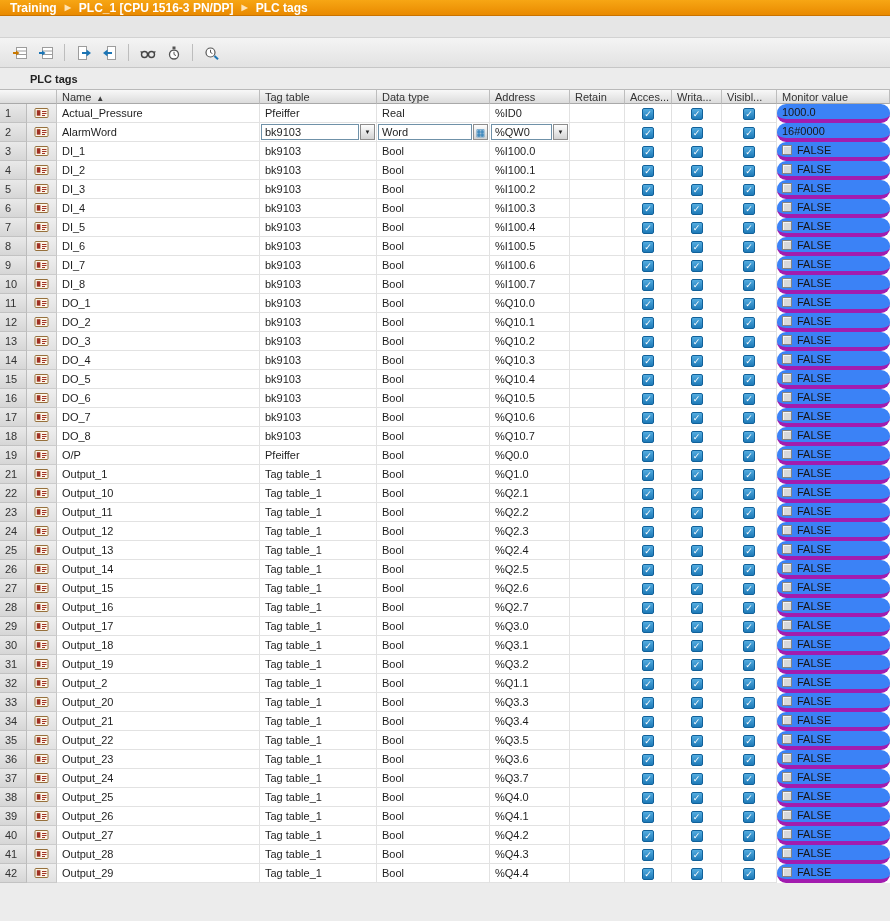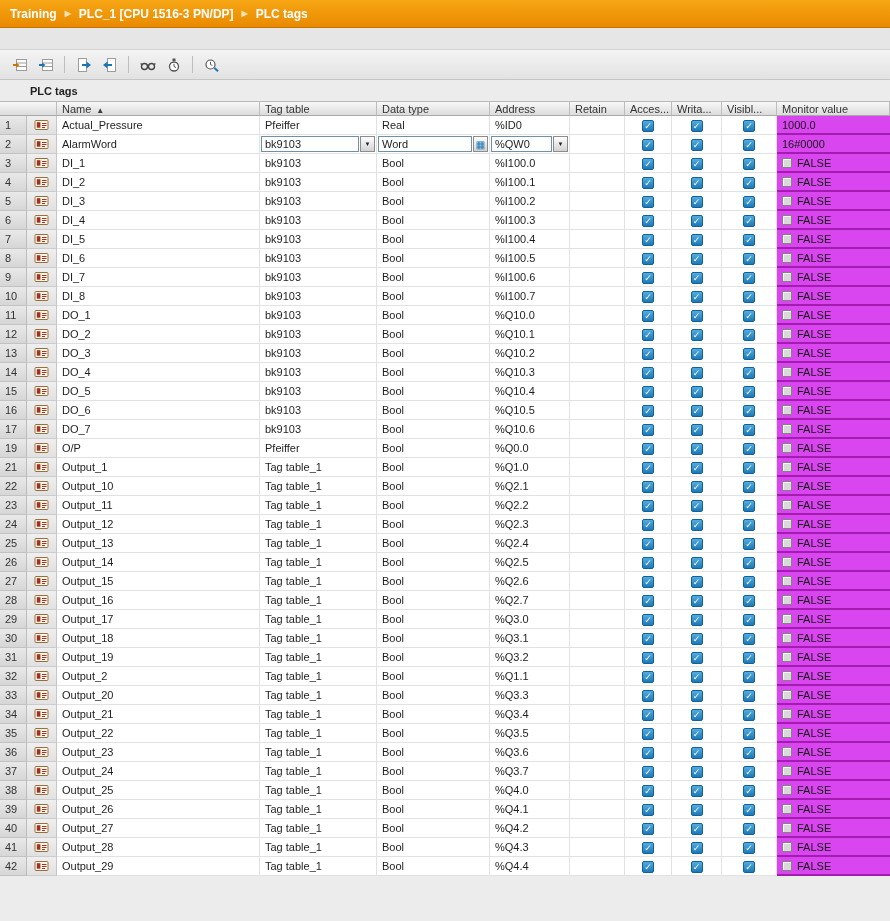--- a/index.html
+++ b/index.html
@@ -5,21 +5,21 @@
   * { box-sizing: border-box; }
   html,body { margin:0; padding:0; }
   body {
     width:890px; height:921px; overflow:hidden;
     font-family:"Liberation Sans", sans-serif;
     font-size:11px; color:#1e1e1e; background:#ececec;
   }
 
   
   .breadcrumb {
-    height:28px; display:flex; align-items:center; padding:0 10px;
+    height:16px; display:flex; align-items:center; padding:0 10px;
     background:linear-gradient(#f7a614,#e98a00);
     border-bottom:1px solid #c97300;
     color:#fff; font-weight:bold; font-size:12px;
   }
   .breadcrumb .crumb { cursor:default; }
   .breadcrumb .sep { margin:0 8px; font-size:8px; color:#ffe3b3; }
 
   
   .tabstrip { height:22px; background:#e6e6e6; border-bottom:1px solid #d2d2d2; }
 
@@ -67,22 +67,22 @@
     border-right:1px solid #c6c6c6; border-bottom:1px solid #cccccc;
     padding:0 0 0 7px;
   }
   tbody td.center { text-align:center; padding:0; }
   .cb {
     display:inline-block; width:12px; height:12px; border-radius:2px;
     background:linear-gradient(#53ace0,#1d79b7); border:1px solid #11619a;
     color:#fff; font-size:9px; line-height:11px; text-align:center; vertical-align:middle;
   }
   tbody td.monitor {
-    background:#d946ef;
-    border-right:none; border-bottom:2px solid #a21caf; color:#161616;
+    background:#3b82f6;
+    border-right:none; border-bottom:4px solid #a21caf; color:#161616;border-radius:9px;
   }
   .mbox {
     display:inline-block; width:10px; height:10px; margin-right:5px; vertical-align:-1px;
     background:#d9d9d9; border:1px solid #838383; box-shadow:inset 1px 1px 0 #f4f4f4;
   }
 
   
   td.editcell { padding:1px; }
   .editwrap { display:flex; align-items:stretch; height:16px; }
   .editbox {
@@ -534,20 +534,39 @@
         <td class="tagtable">bk9103</td>
         <td class="datatype">Bool</td>
         <td class="address">%Q10.6</td>
         <td class="center"></td>
         <td class="center"><span class="cb">✓</span></td>
         <td class="center"><span class="cb">✓</span></td>
         <td class="center"><span class="cb">✓</span></td>
         <td class="monitor"><span class="mbox"></span>FALSE</td>
       </tr>
       <tr>
+        <td class="num">18</td>
+        <td class="iconcell">
+  <svg width="15" height="12" viewBox="0 0 15 12">
+    <rect x="1" y="1.5" width="13" height="9" rx="1" fill="#fcf6e8" stroke="#96703c"></rect>
+    <rect x="2.8" y="3.2" width="3.6" height="5.5" fill="#a03123"></rect>
+    <path d="M8 4.5h4.5M8 6.5h4.5M8 8.5h3" stroke="#a03123" stroke-width="1"></path>
+  </svg>
+</td>
+        <td class="name">DO_8</td>
+        <td class="tagtable">bk9103</td>
+        <td class="datatype">Bool</td>
+        <td class="address">%Q10.7</td>
+        <td class="center"></td>
+        <td class="center"><span class="cb">✓</span></td>
+        <td class="center"><span class="cb">✓</span></td>
+        <td class="center"><span class="cb">✓</span></td>
+        <td class="monitor"><span class="mbox"></span>FALSE</td>
+      </tr>
+      <tr>
         <td class="num">19</td>
         <td class="iconcell">
   <svg width="15" height="12" viewBox="0 0 15 12">
     <rect x="1" y="1.5" width="13" height="9" rx="1" fill="#fcf6e8" stroke="#96703c"></rect>
     <rect x="2.8" y="3.2" width="3.6" height="5.5" fill="#a03123"></rect>
     <path d="M8 4.5h4.5M8 6.5h4.5M8 8.5h3" stroke="#a03123" stroke-width="1"></path>
   </svg>
 </td>
         <td class="name">O/P</td>
         <td class="tagtable">Pfeiffer</td>

